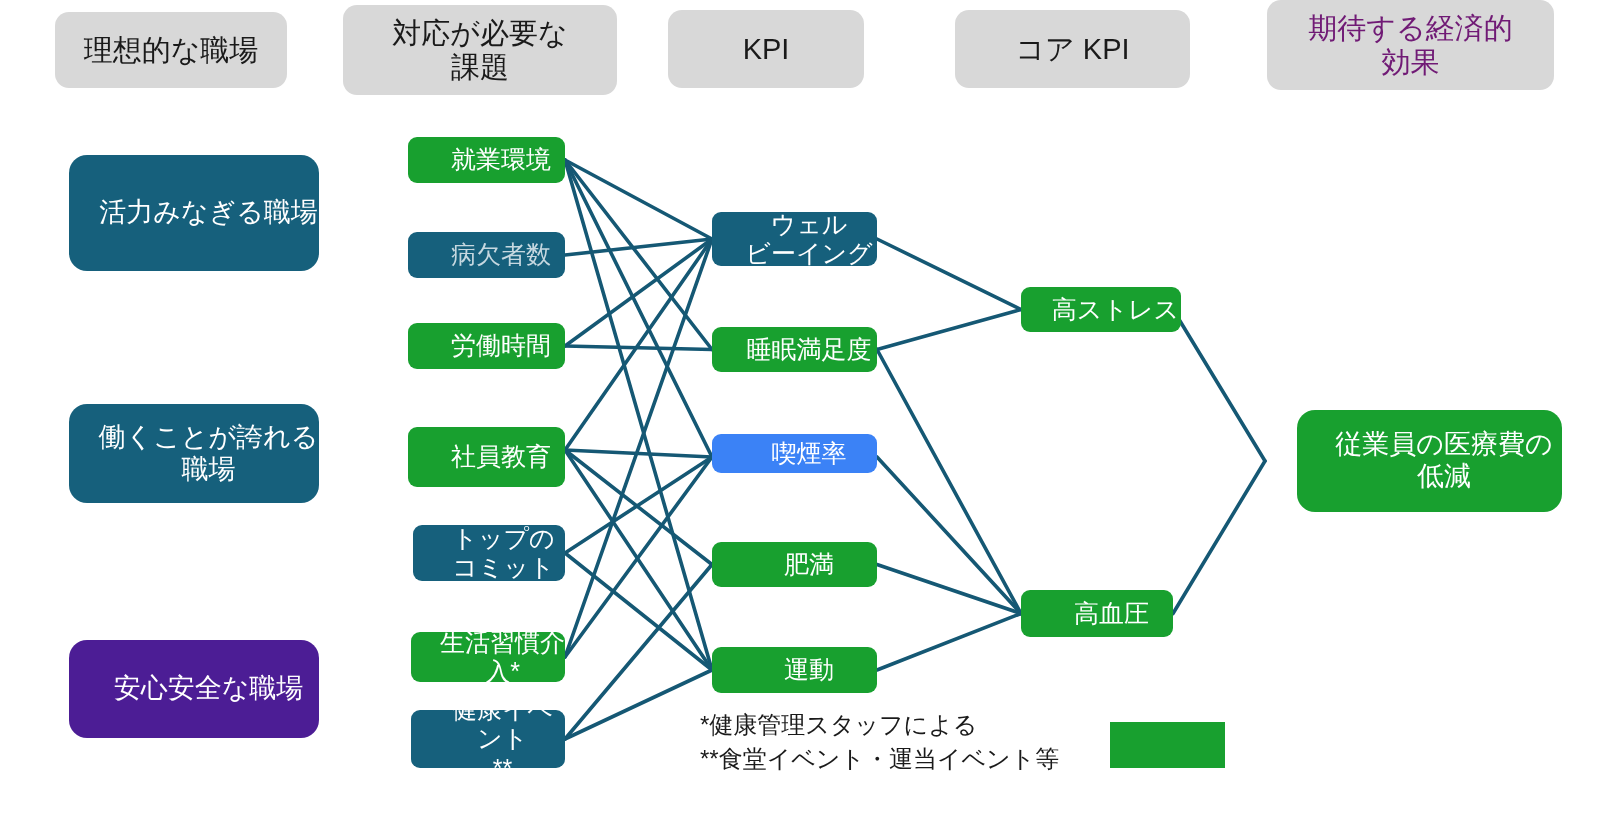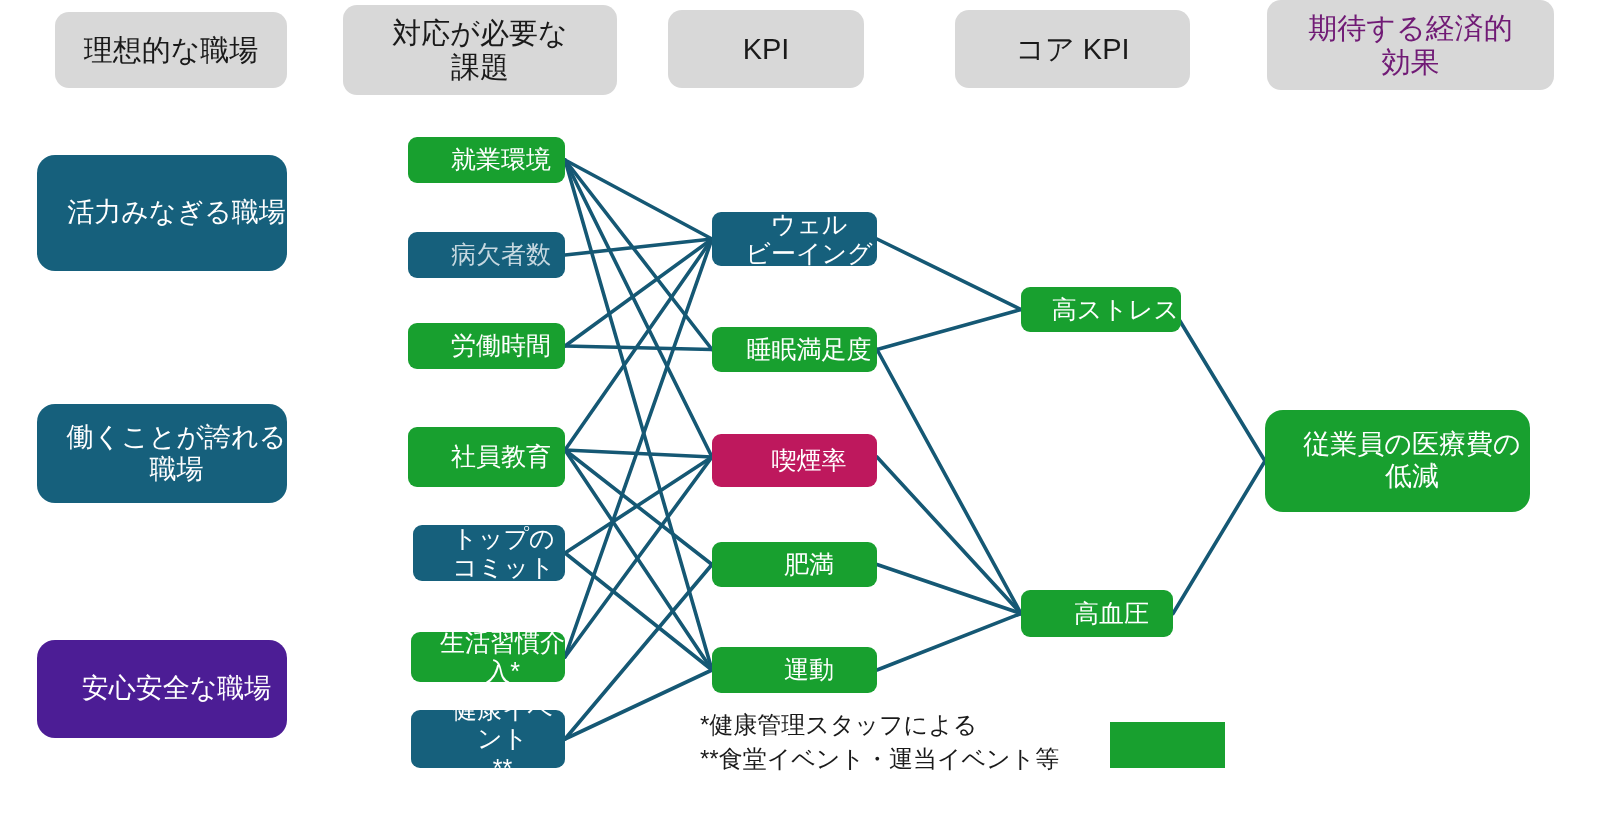--- a/index.html
+++ b/index.html
@@ -4,21 +4,21 @@
 <style>
   html,body{margin:0;padding:0;background:#fff;}
   body{width:1600px;height:813px;position:relative;overflow:hidden;
        font-family:"Liberation Sans","DejaVu Sans",sans-serif;}
   #canvas{position:absolute;left:0;top:0;width:1600px;height:813px;}
   #wires{position:absolute;left:0;top:0;z-index:1;}
   .node,.hdr{position:absolute;display:flex;align-items:center;justify-content:center;
        text-align:center;box-sizing:border-box;white-space:pre-line;z-index:2;line-height:1.18;}
   .hdr{background:#D8D8D8;color:#1A1A1A;border-radius:14px;font-size:29px;font-weight:500;}
   .node{color:#fff;font-size:25px;border-radius:9px;padding-left:29px;}
-  .node.big{border-radius:18px;font-size:27px;}
+  .node.big{border-radius:18px;font-size:27px;margin-left:32px;}
   .node.teal{background:#16607C;}
   .node.green{background:#18A02F;}
   .node.faded{color:#C6D8E0;}
   #footnotes{position:absolute;left:700px;top:708px;z-index:2;color:#1A1A1A;
        font-size:24px;line-height:34px;}
   #legend{position:absolute;left:1110px;top:722px;z-index:2;display:flex;align-items:center;}
   #legend .swatch{width:115px;height:46px;background:#18A02F;}
   #legend .lbl{margin-left:18px;font-size:25px;color:#1A1A1A;}
 </style>
 </head>
@@ -69,21 +69,21 @@
       <div class="node green" style="left: 408px; top: 323px; width: 157px; height: 46px; background: rgb(24, 160, 47);">労働時間</div>
       <div class="node green" style="left: 408px; top: 427px; width: 157px; height: 60px; background: rgb(24, 160, 47);">社員教育</div>
       <div class="node teal" style="left: 413px; top: 525px; width: 152px; height: 56px; background: rgb(22, 96, 124);">トップの
 コミット</div>
       <div class="node green" style="left: 411px; top: 632px; width: 154px; height: 50px; background: rgb(24, 160, 47);">生活習慣介入*</div>
       <div class="node teal" style="left: 411px; top: 710px; width: 154px; height: 58px; background: rgb(22, 96, 124);">健康イベント
 **</div>
       <div class="node teal" style="left: 712px; top: 212px; width: 165px; height: 54px; background: rgb(22, 96, 124);">ウェル
 ビーイング</div>
       <div class="node green" style="left: 712px; top: 327px; width: 165px; height: 45px; background: rgb(24, 160, 47);">睡眠満足度</div>
-      <div class="node green" style="left: 712px; top: 434px; width: 165px; height: 53px; background: #be185d; text-align: center;">喫煙率</div>
+      <div class="node green" style="left: 712px; top: 434px; width: 165px; height: 39px; background: #3b82f6; text-align: center;">喫煙率</div>
       <div class="node green" style="left: 712px; top: 542px; width: 165px; height: 45px; background: rgb(24, 160, 47);">肥満</div>
       <div class="node green" style="left: 712px; top: 647px; width: 165px; height: 46px; background: rgb(24, 160, 47);">運動</div>
       <div class="node green" style="left: 1021px; top: 287px; width: 160px; height: 45px; background: rgb(24, 160, 47);">高ストレス</div>
       <div class="node green" style="left: 1021px; top: 590px; width: 152px; height: 47px; background: rgb(24, 160, 47);">高血圧</div>
       <div class="node green big" style="left: 1265px; top: 410px; width: 265px; height: 102px; background: rgb(24, 160, 47);">従業員の医療費の
 低減</div>
     </div>
   <div id="footnotes"><span>*健康管理スタッフによる</span><br>
     <span>**食堂イベント・運当イベント等</span></div>
   <div id="legend">

